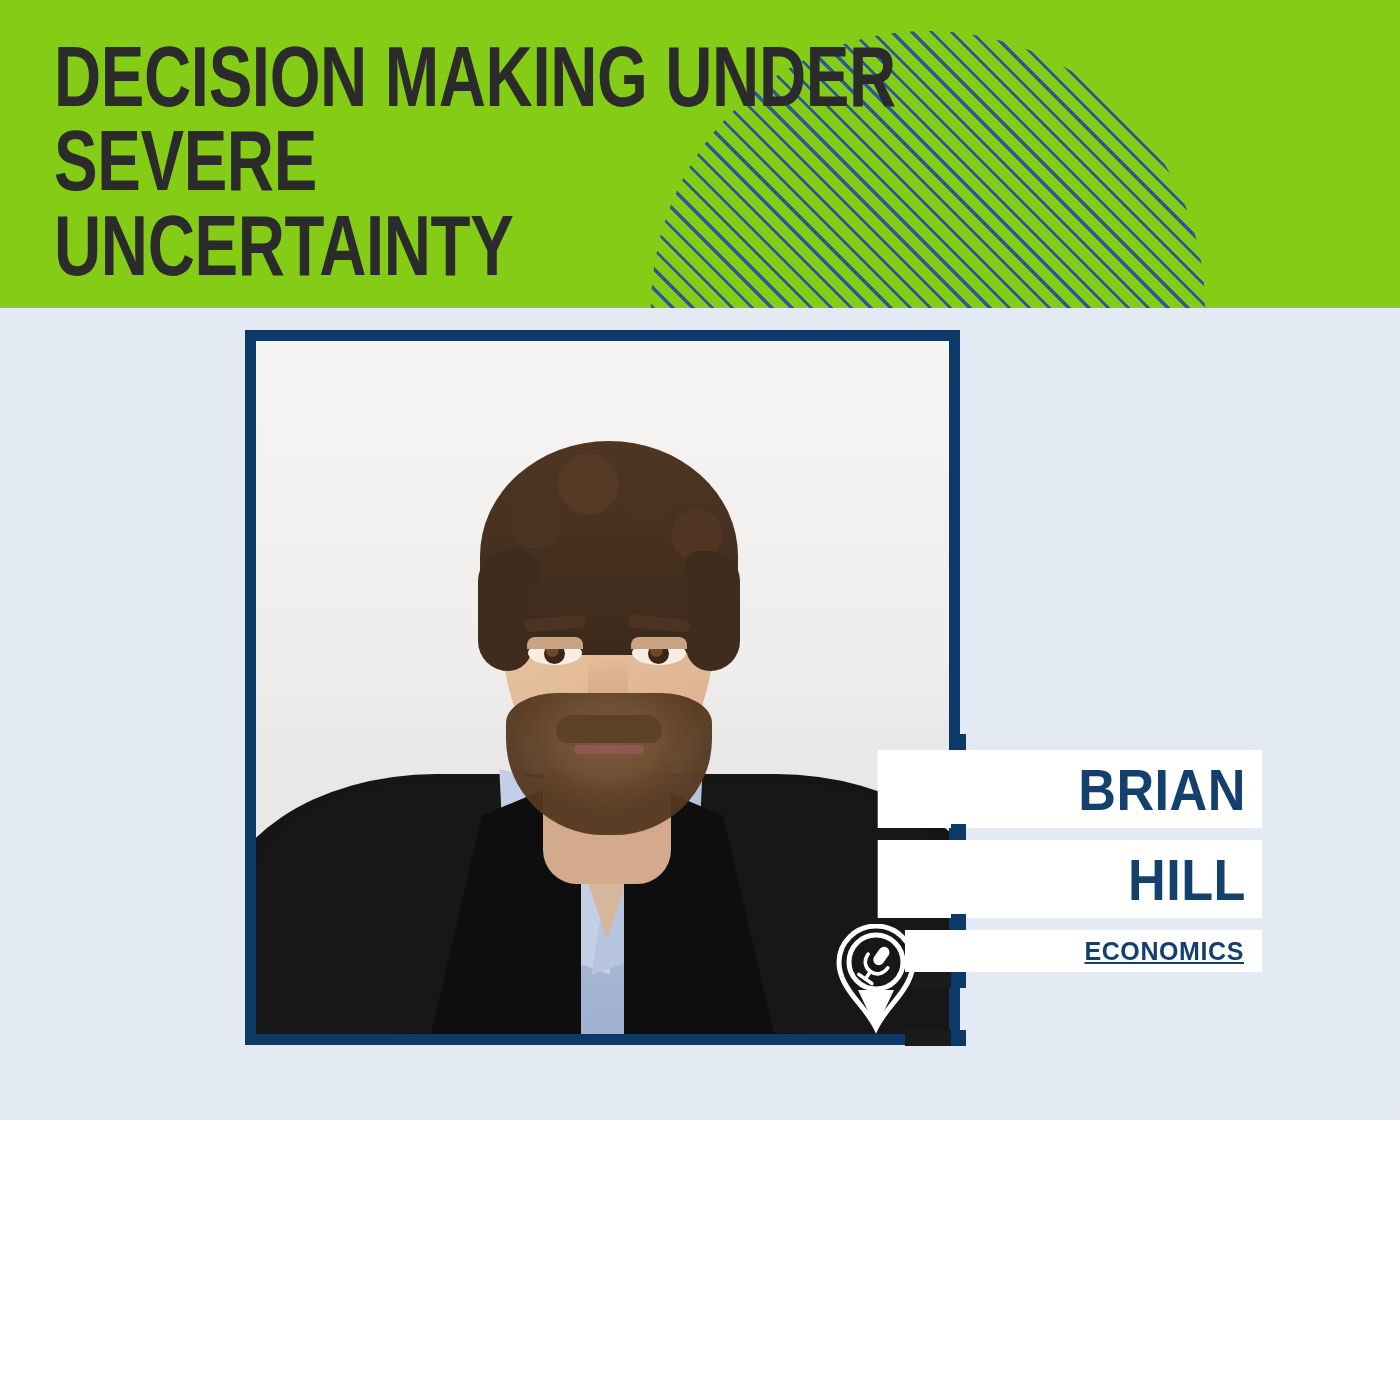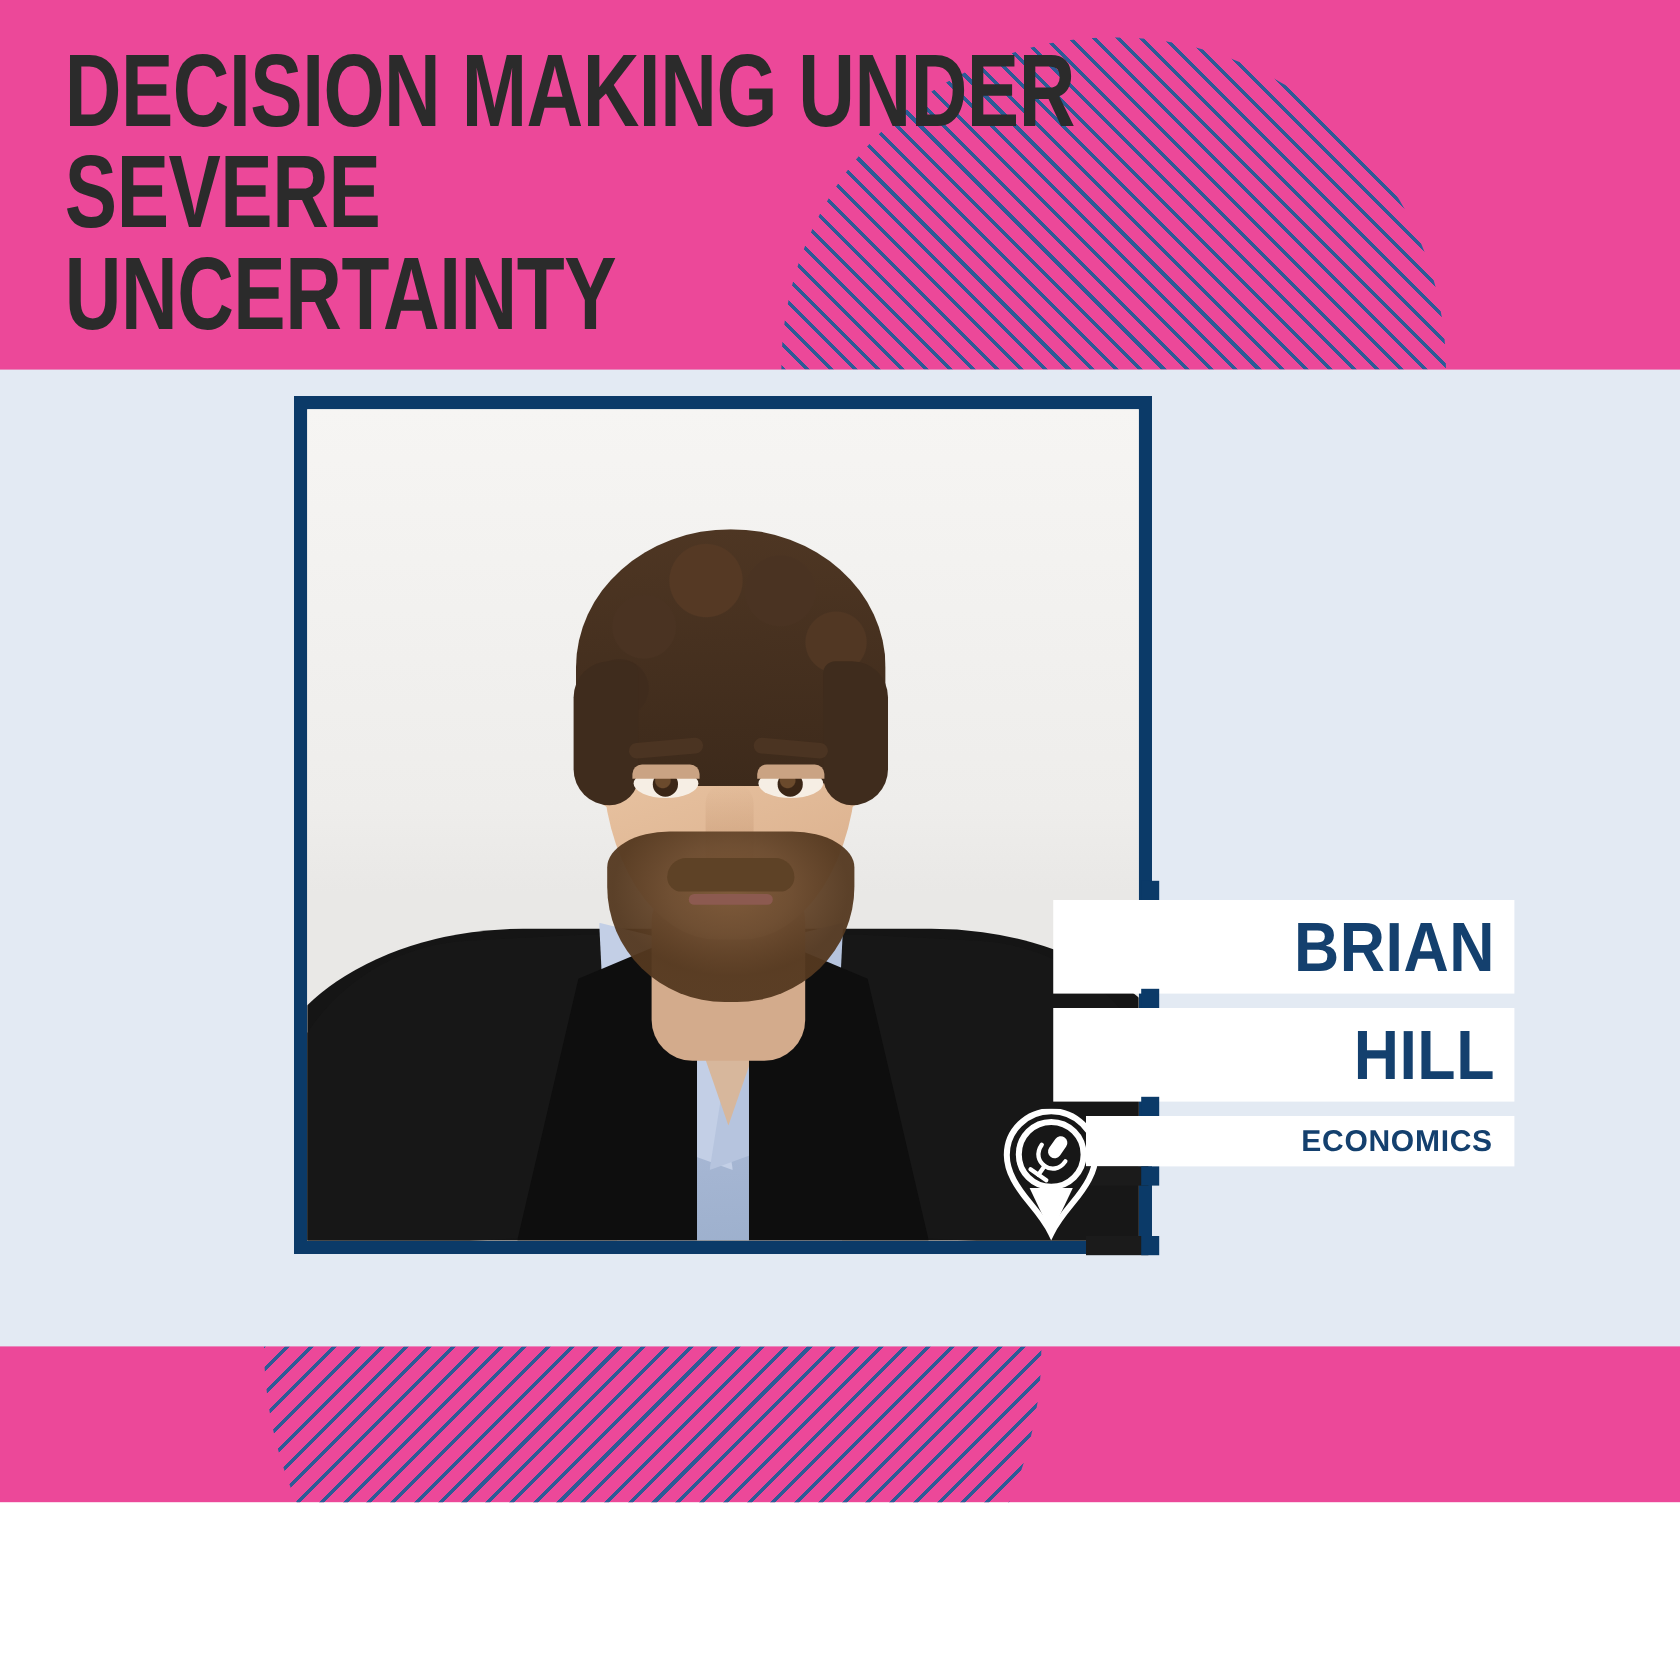--- a/index.html
+++ b/index.html
@@ -4,22 +4,22 @@
 <title>Speaker Card</title>
 <style>
   html, body {
     margin: 0;
     padding: 0;
     background: #ffffff;
   }
   #stage {
     position: relative;
     width: 1400px;
-    height: 1252px;
-    background: #ec4899;
+    height: 1120px;
+    background: #84cc16;
     overflow: hidden;
     font-family: "Liberation Sans", "DejaVu Sans", sans-serif;
   }
 
   
   .title {
     position: absolute;
     left: 54px;
     top: 34px;
     width: 1240px;
@@ -329,21 +329,21 @@
     transform: scaleX(0.9);
     transform-origin: right center;
   }
   .bar-first { left: 835px; top: 746px; width: 427px; }
   .bar-last  { left: 835px; top: 836px; width: 427px; }
   .bar-meta {
     height: 42px;
     font-size: 25px;
     letter-spacing: 0.6px;
   }
-  .bar-dept { left: 905px; top: 926px; width: 357px; }
+  .bar-dept { left: 905px; top: 926px; width: 357px; text-decoration: underline; }
   .bar-org  { left: 905px; top: 984px; width: 357px; }
 
   .marker {
     position: absolute;
     width: 15px;
     height: 16px;
     background: #0b3a68;
     z-index: 6;
   }
   .m1 { left: 951px; top: 730px; }

